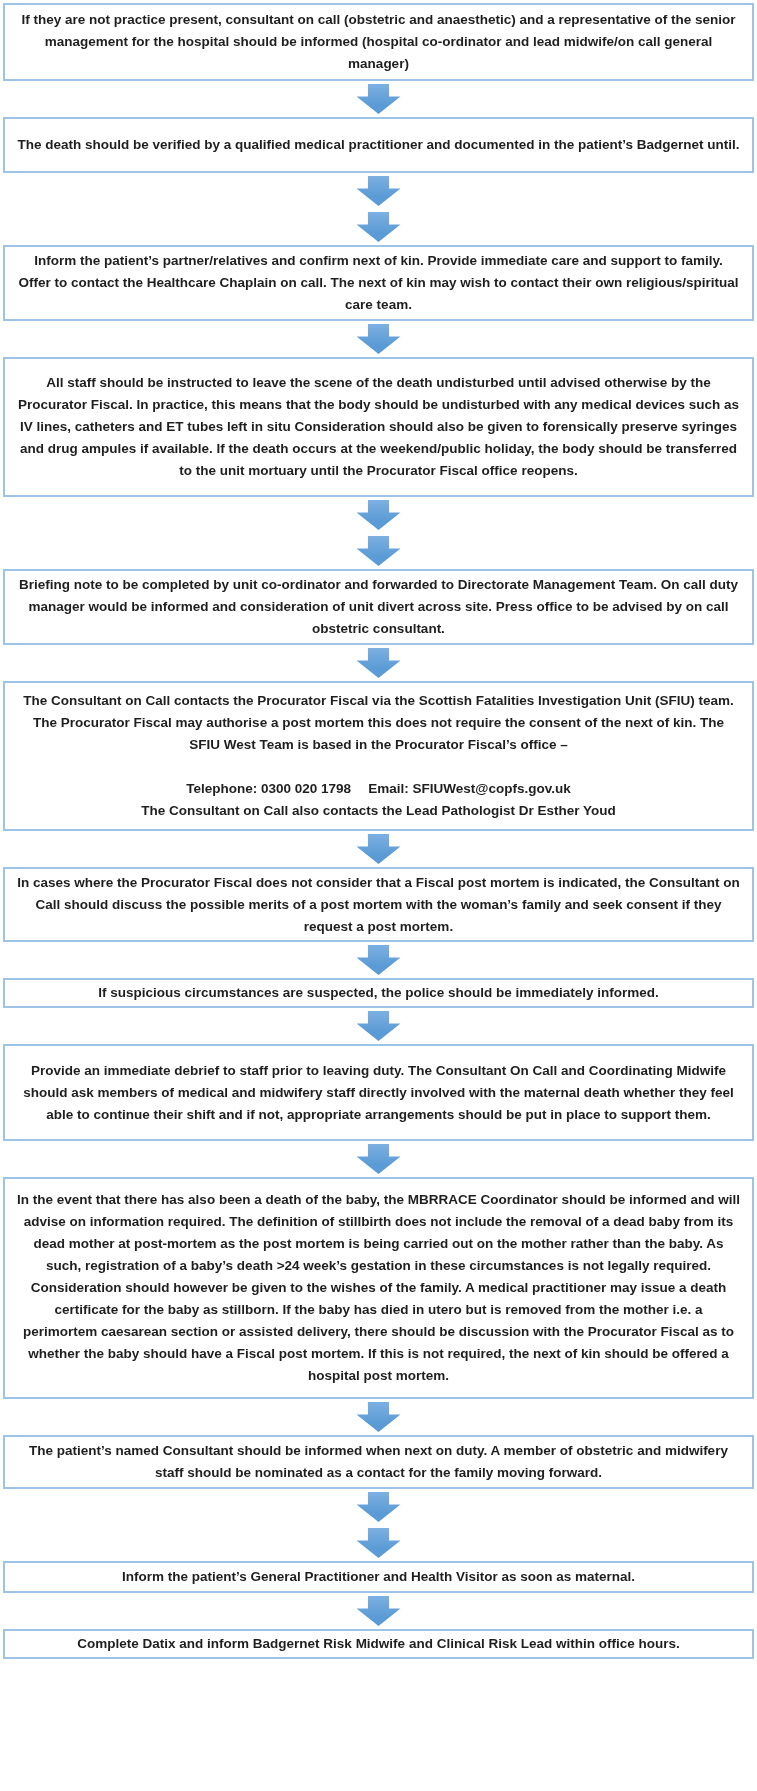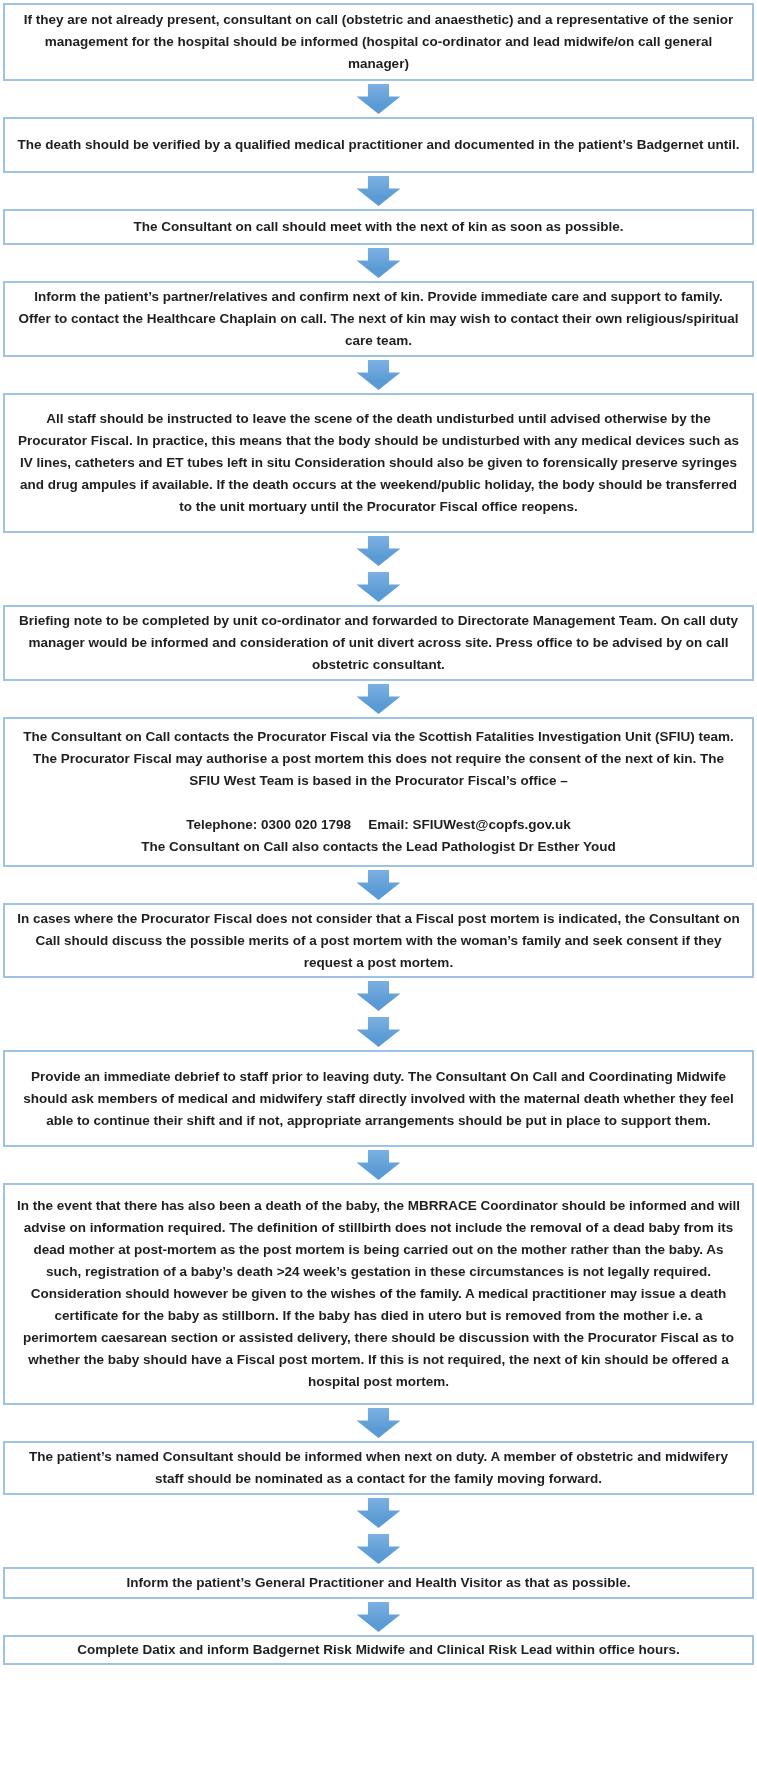--- a/index.html
+++ b/index.html
@@ -50,36 +50,33 @@
     background: linear-gradient(180deg, #7CB0E2 0%, #5B9BD5 70%);
     clip-path: polygon(26% 0, 74% 0, 74% 42%, 100% 42%, 50% 100%, 0 42%, 26% 42%);
   }
 </style>
 </head>
 <body>
 
 <div class="flow">
 
   <div class="box" style="min-height:78px">
-    <p class="box-text">If they are not already present, consultant on call (obstetric and anaesthetic) and a representative of the senior management for the hospital should be informed (hospital co-ordinator and lead midwife/on call general manager)</p>
+    <p class="box-text">If they are not practice present, consultant on call (obstetric and anaesthetic) and a representative of the senior management for the hospital should be informed (hospital co-ordinator and lead midwife/on call general manager)</p>
   </div>
   <div class="arrow-wrap">
       <div class="arrow"></div>
     </div>
 
   <div class="box" style="min-height:56px">
     <p class="box-text">The death should be verified by a qualified medical practitioner and documented in the patient’s Badgernet until.</p>
   </div>
   <div class="arrow-wrap">
       <div class="arrow"></div>
     </div>
 
-  <div class="box" style="min-height:36px">
-    <p class="box-text">The Consultant on call should meet with the next of kin as soon as possible.</p>
-  </div>
   <div class="arrow-wrap">
       <div class="arrow"></div>
     </div>
 
   <div class="box" style="min-height:76px">
     <p class="box-text">Inform the patient’s partner/relatives and confirm next of kin. Provide immediate care and support to family. Offer to contact the Healthcare Chaplain on call. The next of kin may wish to contact their own religious/spiritual care team.</p>
   </div>
   <div class="arrow-wrap">
       <div class="arrow"></div>
     </div>
@@ -112,20 +109,23 @@
       <div class="arrow"></div>
     </div>
 
   <div class="box" style="min-height:75px">
     <p class="box-text">In cases where the Procurator Fiscal does not consider that a Fiscal post mortem is indicated, the Consultant on Call should discuss the possible merits of a post mortem with the woman’s family and seek consent if they request a post mortem.</p>
   </div>
   <div class="arrow-wrap">
       <div class="arrow"></div>
     </div>
 
+  <div class="box" style="min-height:30px">
+    <p class="box-text">If suspicious circumstances are suspected, the police should be immediately informed.</p>
+  </div>
   <div class="arrow-wrap">
       <div class="arrow"></div>
     </div>
 
   <div class="box" style="min-height:97px">
     <p class="box-text">Provide an immediate debrief to staff prior to leaving duty. The Consultant On Call and Coordinating Midwife should ask members of medical and midwifery staff directly involved with the maternal death whether they feel able to continue their shift and if not, appropriate arrangements should be put in place to support them.</p>
   </div>
   <div class="arrow-wrap">
       <div class="arrow"></div>
     </div>
@@ -142,21 +142,21 @@
   </div>
   <div class="arrow-wrap">
       <div class="arrow"></div>
     </div>
 
   <div class="arrow-wrap">
       <div class="arrow"></div>
     </div>
 
   <div class="box" style="min-height:32px">
-    <p class="box-text">Inform the patient’s General Practitioner and Health Visitor as that as possible.</p>
+    <p class="box-text">Inform the patient’s General Practitioner and Health Visitor as soon as maternal.</p>
   </div>
   <div class="arrow-wrap">
       <div class="arrow"></div>
     </div>
 
   <div class="box" style="min-height:26px">
     <p class="box-text">Complete Datix and inform Badgernet Risk Midwife and Clinical Risk Lead within office hours.</p>
   </div>
 
 </div>

